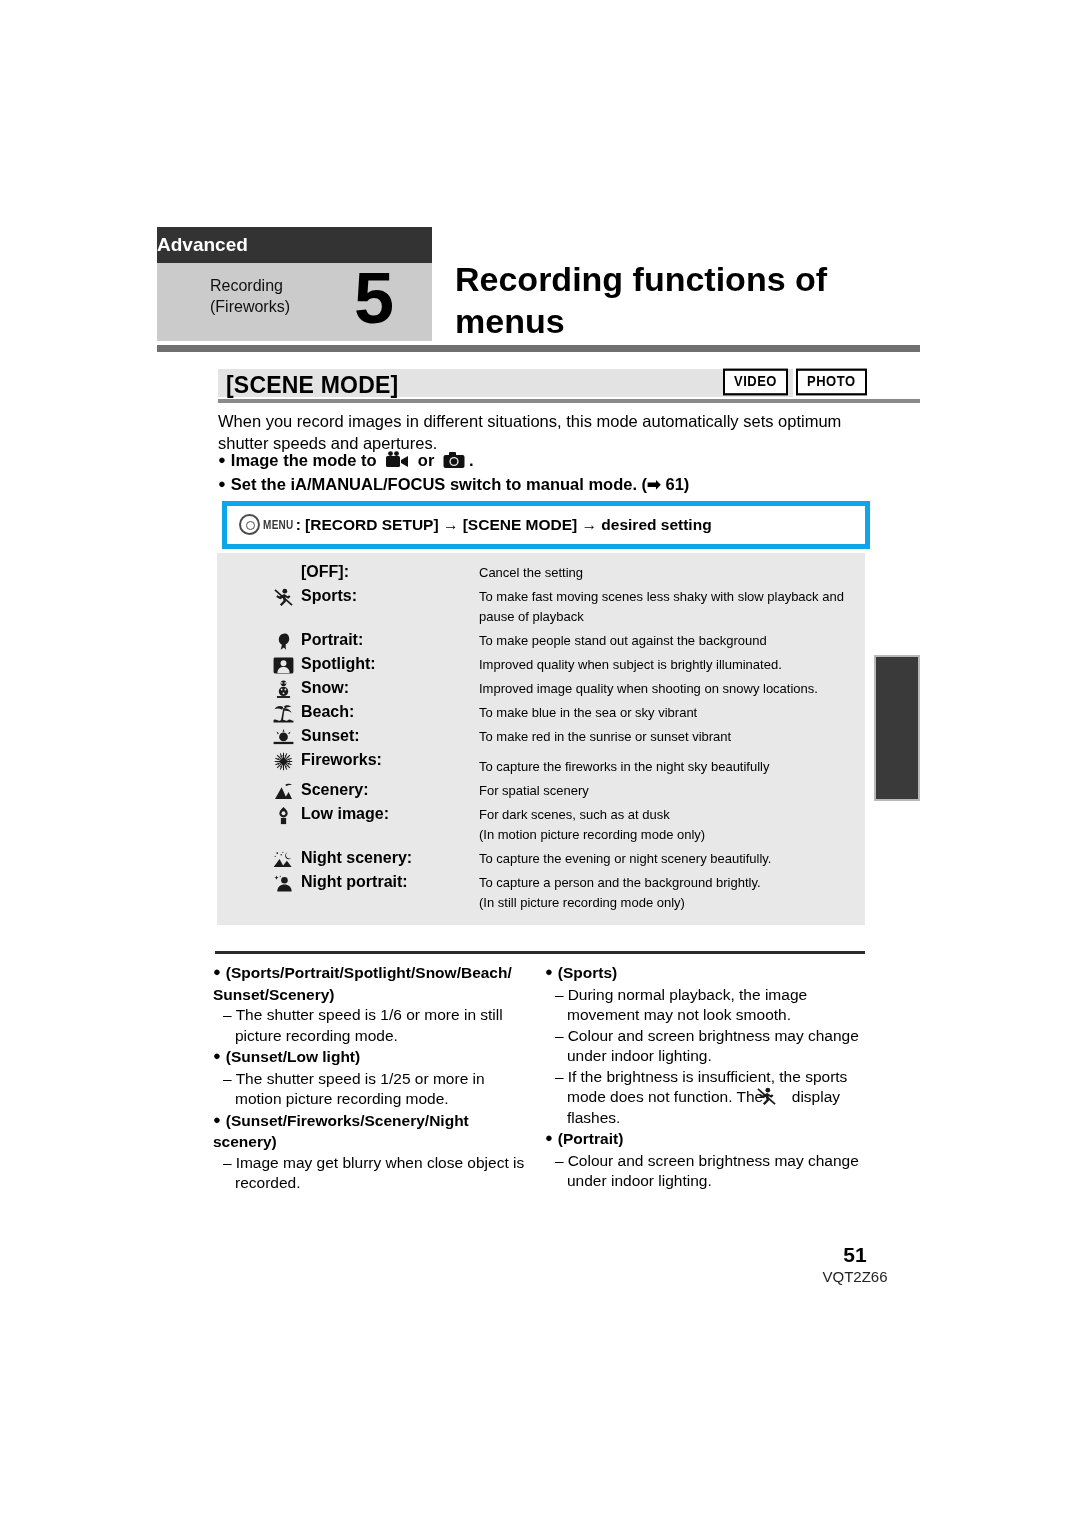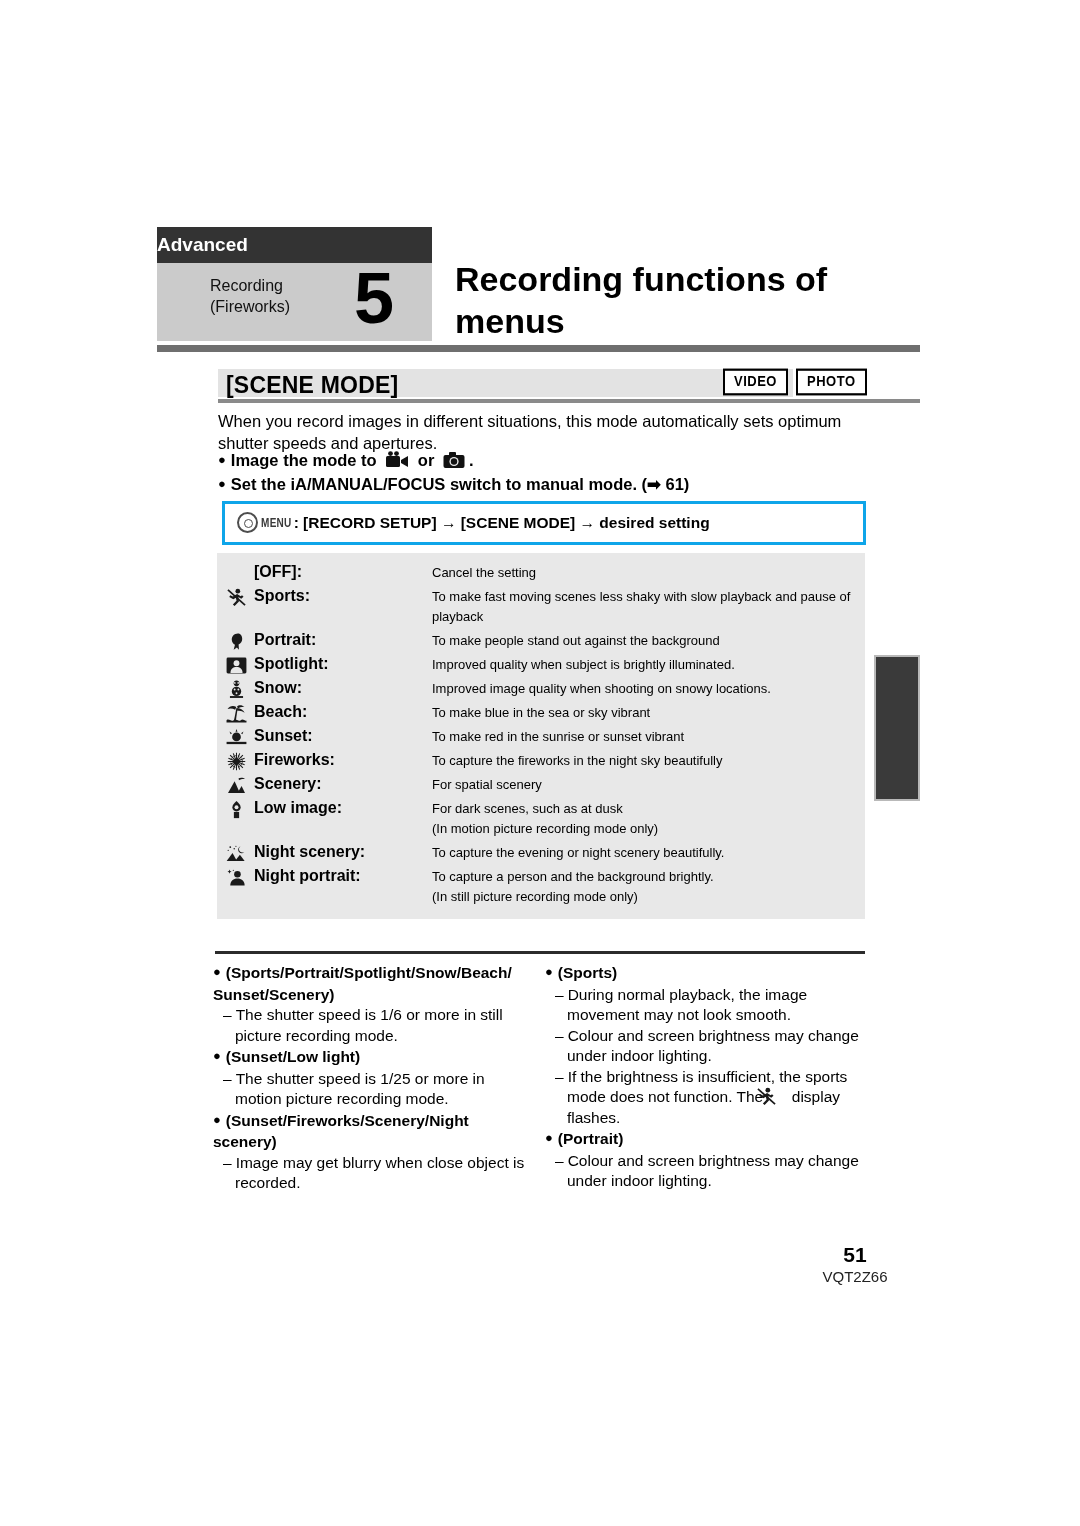--- a/index.html
+++ b/index.html
@@ -71,21 +71,21 @@
   .bullets{
     position:absolute;left:218px;top:450px;width:660px;
     font-size:16.5px;line-height:21px;font-weight:bold;
   }
   .bullets .b{display:block;margin-bottom:2px;white-space:nowrap;}
   .dot{font-size:13px;position:relative;top:-2px;margin-right:5px;}
 
   
   .menubox{
     position:absolute;left:222px;top:501px;width:638px;height:38px;
-    border:3px solid #0ea5e9;background:#fff;
+    border:5px solid #0ea5e9;background:#fff;
   }
   .menubox-inner{
     position:absolute;left:12px;top:8px;display:flex;align-items:center;
     font-size:15.5px;font-weight:bold;white-space:nowrap;
   }
   .menu-dial{
     width:21px;height:21px;border-radius:50%;
     border:2px solid #4d4d4d;display:inline-block;position:relative;margin-right:3px;
     box-sizing:border-box;
   }
@@ -94,21 +94,21 @@
     margin:-3.5px 0 0 -3.5px;border-radius:50%;border:1.5px solid #4d4d4d;
   }
   .menu-word{font-size:10px;font-weight:bold;letter-spacing:.3px;margin-right:2px;color:#3a3a3a;transform:scaleY(1.25);display:inline-block;}
 
   
   .scene-table{
     position:absolute;left:217px;top:553px;width:648px;
     background:#e8e8e8;padding:8px 0 10px 0;
   }
   .srow{display:flex;align-items:flex-start;padding:2px 0;}
-  .scol-l{width:215px;padding-left:8px;box-sizing:border-box;display:flex;align-items:flex-start;}
+  .scol-l{width:215px;padding-left:8px;box-sizing:border-box;display:flex;align-items:flex-start;margin-left:47px;}
   .scol-r{flex:1;font-size:13px;line-height:20px;padding-right:8px;}
   .sname{font-size:16px;font-weight:bold;}
   .ico{
     width:22px;height:20px;margin-right:7px;flex:0 0 22px;
     display:inline-flex;align-items:center;justify-content:center;
   }
   .ico svg{display:block;}
   .ico-spacer{width:22px;margin-right:7px;flex:0 0 22px;}
 
   
@@ -314,21 +314,21 @@
                 <line x1="13.4" y1="1.5" x2="6.6" y2="18.5"></line>
                 <line x1="1.5" y1="6.6" x2="18.5" y2="13.4"></line>
                 <line x1="1.5" y1="13.4" x2="18.5" y2="6.6"></line>
               </g>
               <circle cx="10" cy="10" r="3.2" fill="#1a1a1a"></circle>
               <circle cx="10" cy="10" r="6.2" fill="none" stroke="#1a1a1a" stroke-width="1" stroke-dasharray="1.4 1.6"></circle>
             </svg>
           </span>
           <span class="sname">Fireworks:</span>
         </div>
-        <div class="scol-r" style="white-space: pre-line;">To capture the fireworks in the night sky beautifully</div>
+        <div class="scol-r" style="white-space: pre-line; margin-top: 6px;">To capture the fireworks in the night sky beautifully</div>
       </div>
       <div class="srow">
         <div class="scol-l">
           <span class="ico">
             <svg viewBox="0 0 20 18" width="19" height="17">
               <path d="M1 17 L8 4.5 L13.6 17 Z" fill="#1a1a1a"></path>
               <path d="M11 17 L15.4 9.6 L19 17 Z" fill="#1a1a1a"></path>
               <path d="M12.2 1.4 C14.2 0.2 17.6 0.6 19 2.2 C17 1.8 14.2 2.4 12.6 3.4 Z" fill="#1a1a1a"></path>
             </svg>
           </span>

